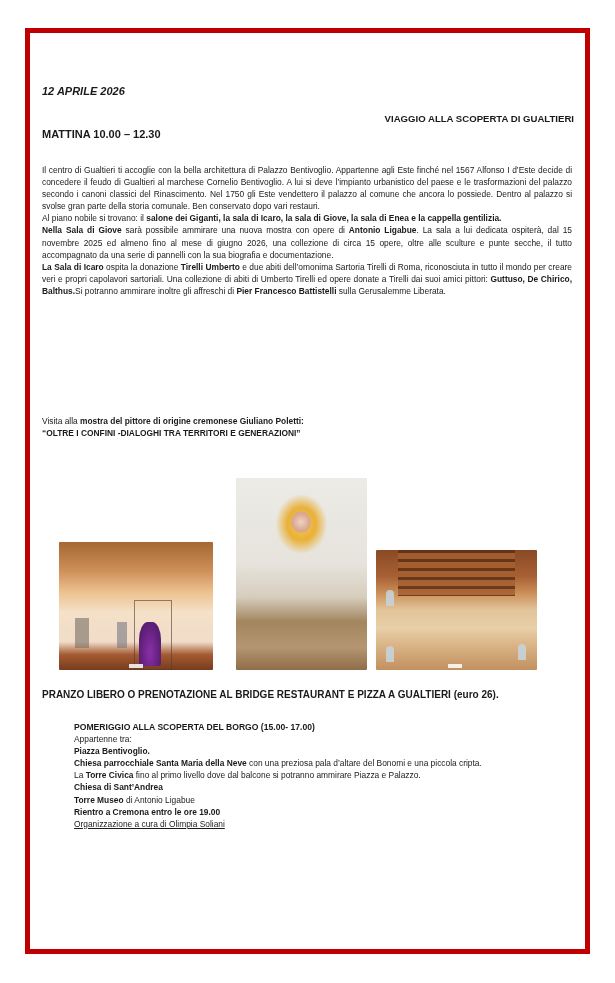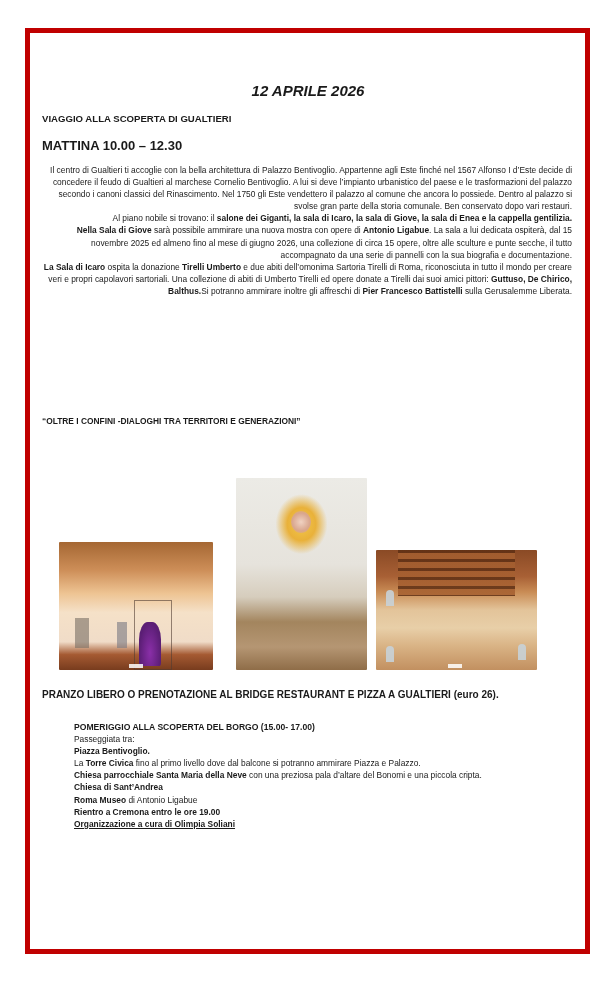--- a/index.html
+++ b/index.html
@@ -1,27 +1,27 @@
 <!DOCTYPE html>
 <html><head>
 <meta charset="utf-8">
 <style>
   html, body { margin: 0; padding: 0; background: #ffffff; }
   body { width: 615px; height: 983px; position: relative; overflow: hidden;
          font-family: "Liberation Sans", sans-serif; color: #1a1a1a; }
   .frame { position: absolute; left: 25px; top: 28px; width: 555px; height: 916px;
            border: 5px solid #c00000; background: #fff; }
   .content { position: absolute; left: 42px; top: 0; width: 532px; font-size: 8.4px; line-height: 12.1px; }
-  .date { position: absolute; top: 85px; left: 0; width: 100%; text-align: center;
-          font-weight: bold; font-style: italic; font-size: 15px; }
-  .title { position: absolute; top: 113px; left: 0; width: 100%; text-align: left;
+  .date { position: absolute; top: 85px; left: 0; width: 100%; 
+          font-weight: bold; font-style: italic; font-size: 11px; }
+  .title { position: absolute; top: 113px; left: 0; width: 100%; text-align: right;
            font-weight: bold; font-size: 9.6px; }
-  .h-mattina { position: absolute; top: 140px; left: 0; font-weight: bold; font-size: 13px; }
+  .h-mattina { position: absolute; top: 128px; left: 0; font-weight: bold; font-size: 11px; }
   .body-block { position: absolute; top: 164px; left: 0; width: 530px; }
-  .body-block p { margin: 0; text-align: right; }
+  .body-block p { margin: 0; }
   .justify { text-align: justify; }
   b { font-weight: bold; }
   .visita { position: absolute; top: 415px; left: 0; width: 530px; }
   .visita p { margin: 0; }
   .img { position: absolute; border-radius: 1px; overflow: hidden; }
   .img-left { left: 17px; top: 542px; width: 154px; height: 128px;
     background:
       linear-gradient(180deg, rgba(160,95,40,0.95) 0%, rgba(200,130,70,0.9) 22%, rgba(230,170,100,0.7) 40%, rgba(245,225,200,1) 55%, rgba(240,220,200,1) 78%, rgba(165,90,50,1) 88%, rgba(120,60,30,1) 100%); }
   .img-left .dress { position: absolute; left: 80px; top: 80px; width: 22px; height: 44px;
     background: radial-gradient(ellipse at 50% 70%, #8a2fa8 0%, #5b1e75 70%); border-radius: 40% 40% 8% 8%; }
@@ -37,40 +37,41 @@
   .img-right { left: 334px; top: 550px; width: 161px; height: 120px;
     background:
       linear-gradient(180deg, #8a4a25 0%, #a86035 22%, #c98c55 35%, #e3c49a 50%, #e8cfa8 65%, #d9b385 80%, #c29060 100%); }
   .img-right .beams { position: absolute; left: 22px; top: 0; width: 117px; height: 46px;
     background: repeating-linear-gradient(180deg, #5e2f14 0 3px, #a55f30 3px 9px); opacity: 0.85; }
   .img-right .win { position: absolute; width: 8px; height: 16px; border-radius: 4px 4px 0 0; background: rgba(200,210,215,0.9); }
   .tag { position: absolute; bottom: 2px; width: 14px; height: 4px; background: #ffffff; opacity: 0.85; }
   .pranzo { position: absolute; top: 689px; left: 0; font-weight: bold; font-size: 10px; }
   .pomeriggio { position: absolute; top: 721px; left: 0; width: 530px; }
   .pomeriggio p { margin: 0; padding-left: 32px; }
-  .u { text-decoration: underline; font-weight: bold; }
+  .u { text-decoration: underline; font-weight: normal; }
 </style>
 </head>
 <body>
 
 <div class="frame"></div>
 
 <div class="content">
   <div class="date">12 APRILE 2026</div>
   <div class="title">VIAGGIO ALLA SCOPERTA DI GUALTIERI</div>
   <div class="h-mattina">MATTINA 10.00 – 12.30</div>
 
   <div class="body-block">
     <p class="justify">Il centro di Gualtieri ti accoglie con la bella architettura di Palazzo Bentivoglio. Appartenne agli Este finché nel 1567 Alfonso I d’Este decide di concedere il feudo di Gualtieri al marchese Cornelio Bentivoglio. A lui si deve l’impianto urbanistico del paese e le trasformazioni del palazzo secondo i canoni classici del Rinascimento. Nel 1750 gli Este vendettero il palazzo al comune che ancora lo possiede. Dentro al palazzo si svolse gran parte della storia comunale. Ben conservato dopo vari restauri.</p>
     <p><span>Al piano nobile si trovano: il </span><b>salone dei Giganti, la sala di Icaro, la sala di Giove, la sala di Enea e la cappella gentilizia.</b></p>
     <p class="justify"><b>Nella Sala di Giove</b><span> sarà possibile ammirare una nuova mostra con opere di </span><b>Antonio Ligabue</b><span>. La sala a lui dedicata ospiterà, dal 15 novembre 2025 ed almeno fino al mese di giugno 2026, una collezione di circa 15 opere, oltre alle sculture e punte secche, il tutto accompagnato da una serie di pannelli con la sua biografia e documentazione.</span></p>
     <p class="justify"><b>La Sala di Icaro</b><span> ospita la donazione </span><b>Tirelli Umberto</b><span> e due abiti dell’omonima Sartoria Tirelli di Roma, riconosciuta in tutto il mondo per creare veri e propri capolavori sartoriali. Una collezione di abiti di Umberto Tirelli ed opere donate a Tirelli dai suoi amici pittori: </span><b>Guttuso, De Chirico, Balthus.</b><span>Si potranno ammirare inoltre gli affreschi di </span><b>Pier Francesco Battistelli</b><span> sulla Gerusalemme Liberata.</span></p>
   </div>
 
   <div class="visita">
+    <p><span>Visita alla </span><b>mostra del pittore di origine cremonese Giuliano Poletti:</b></p>
     <p><b>“OLTRE I CONFINI -DIALOGHI TRA TERRITORI E GENERAZIONI”</b></p>
   </div>
 
   <div class="img img-left">
     <div class="door1"></div>
     <div class="door2"></div>
     <div class="case"></div>
     <div class="dress"></div>
     <div class="tag" style="left:70px"></div>
   </div>
@@ -82,22 +83,22 @@
     <div class="win" style="left:10px;top:40px"></div>
     <div class="win" style="left:10px;top:96px"></div>
     <div class="win" style="left:142px;top:94px"></div>
     <div class="tag" style="left:72px"></div>
   </div>
 
   <div class="pranzo">PRANZO LIBERO O PRENOTAZIONE AL BRIDGE RESTAURANT E PIZZA A GUALTIERI (euro 26).</div>
 
   <div class="pomeriggio">
     <p style="font-weight:bold;font-size:8.6px">POMERIGGIO ALLA SCOPERTA DEL BORGO (15.00- 17.00)</p>
-    <p>Passeggiata tra:</p>
+    <p>Appartenne tra:</p>
     <p><b>Piazza Bentivoglio.</b><span></span></p>
+    <p><b>Chiesa parrocchiale Santa Maria della Neve</b><span> con una preziosa pala d’altare del Bonomi e una piccola cripta.</span></p>
     <p><span>La </span><b>Torre Civica</b><span> fino al primo livello dove dal balcone si potranno ammirare Piazza e Palazzo.</span></p>
-    <p><b>Chiesa parrocchiale Santa Maria della Neve</b><span> con una preziosa pala d’altare del Bonomi e una piccola cripta.</span></p>
     <p><b>Chiesa di Sant’Andrea</b><span></span></p>
-    <p><b>Roma Museo</b><span> di Antonio Ligabue</span></p>
+    <p><b>Torre Museo</b><span> di Antonio Ligabue</span></p>
     <p><b>Rientro a Cremona entro le ore 19.00</b></p>
     <p><span class="u">Organizzazione a cura di Olimpia Soliani</span></p>
   </div>
 </div>
 
 </body></html>

